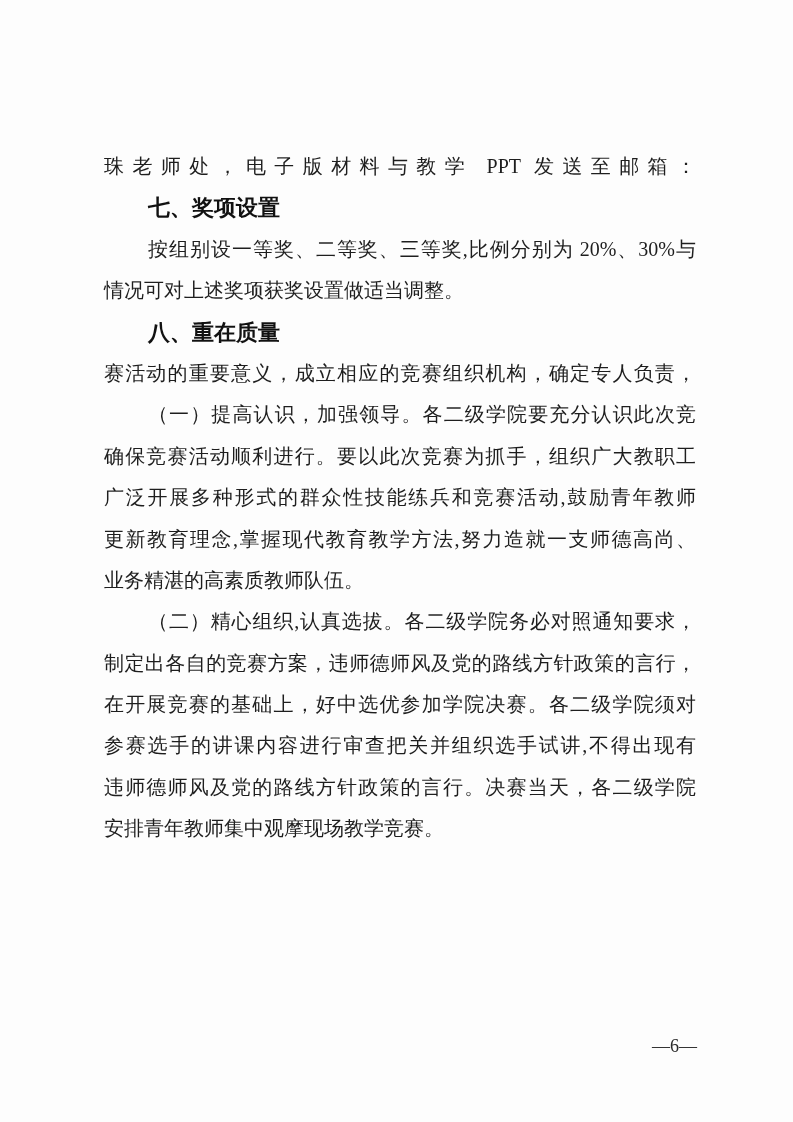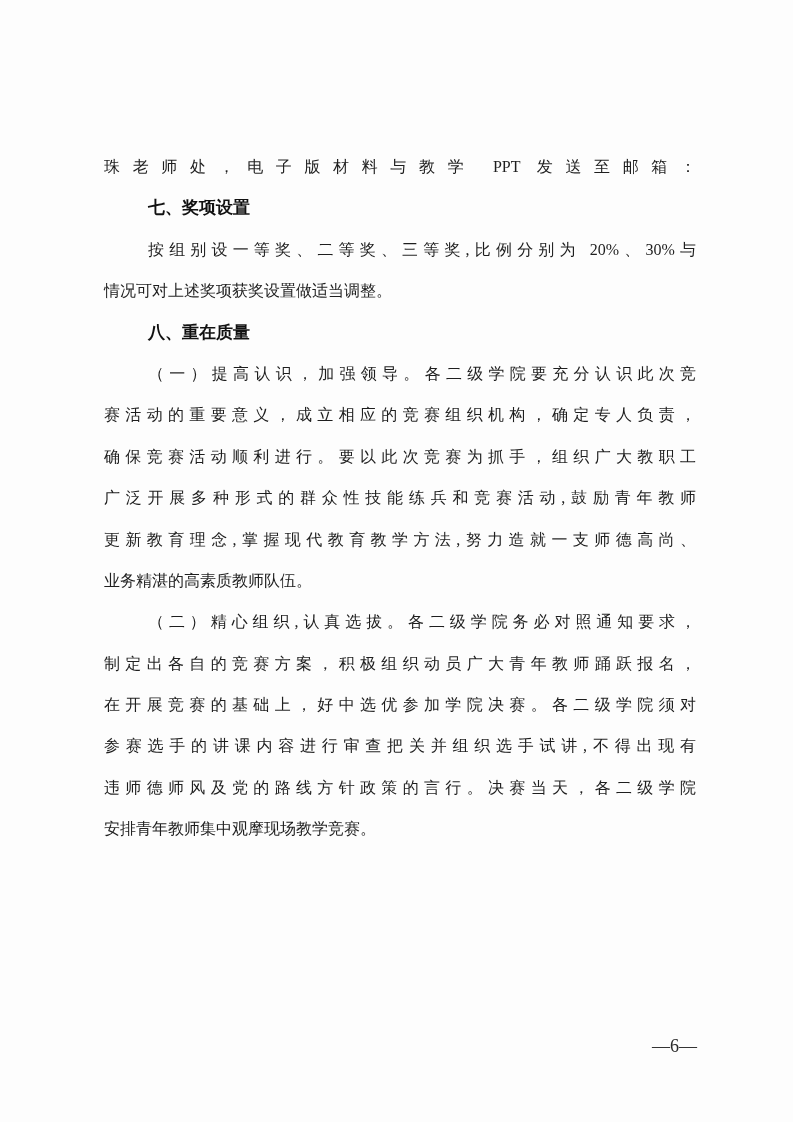--- a/index.html
+++ b/index.html
@@ -22,41 +22,41 @@
   }
   .content {
     position: absolute;
     left: 104px;
     top: 146px;
     width: 592px;
   }
   .line {
     height: 41.4px;
     line-height: 41.4px;
-    font-size: 16px;
+    font-size: 20px;
     color: #1e1e1e;
   }
   
   .body-justify,
   .body-justify-indent {
     text-align: justify;
     text-align-last: justify;
     text-justify: inter-character;
   }
   .body-justify-indent {
     text-indent: 44px;
   }
   .body {
     text-align: left;
   }
   .heading {
     font-family: "Liberation Sans", "DejaVu Sans", sans-serif;
     font-weight: bold;
     text-indent: 44px;
-    font-size: 17px;
+    font-size: 22px;
     color: #111111;
   }
   .footer {
     position: absolute;
     top: 1034px;
     right: 96px;
     height: 24px;
     line-height: 24px;
     font-size: 18px;
     color: #2a2a2a;
@@ -67,28 +67,28 @@
 <body>
 
 <div class="page">
   <div class="content">
     <div>
         <div class="line body-justify">珠老师处，电子版材料与教学 PPT 发送至邮箱：</div>
         <div class="line heading">七、奖项设置</div>
         <div class="line body-justify-indent">按组别设一等奖、二等奖、三等奖,比例分别为 20%、30%与</div>
         <div class="line body">情况可对上述奖项获奖设置做适当调整。</div>
         <div class="line heading">八、重在质量</div>
+        <div class="line body-justify">赛活动的重要意义，成立相应的竞赛组织机构，确定专人负责，</div>
         <div class="line body-justify-indent">（一）提高认识，加强领导。各二级学院要充分认识此次竞</div>
-        <div class="line body-justify">赛活动的重要意义，成立相应的竞赛组织机构，确定专人负责，</div>
         <div class="line body-justify">确保竞赛活动顺利进行。要以此次竞赛为抓手，组织广大教职工</div>
         <div class="line body-justify">广泛开展多种形式的群众性技能练兵和竞赛活动,鼓励青年教师</div>
         <div class="line body-justify">更新教育理念,掌握现代教育教学方法,努力造就一支师德高尚、</div>
         <div class="line body">业务精湛的高素质教师队伍。</div>
         <div class="line body-justify-indent">（二）精心组织,认真选拔。各二级学院务必对照通知要求，</div>
-        <div class="line body-justify">制定出各自的竞赛方案，积极组织动员广大青年教师踊跃报名，</div>
+        <div class="line body-justify">制定出各自的竞赛方案，违师德师风及党的路线方针政策的言行，</div>
         <div class="line body-justify">在开展竞赛的基础上，好中选优参加学院决赛。各二级学院须对</div>
         <div class="line body-justify">参赛选手的讲课内容进行审查把关并组织选手试讲,不得出现有</div>
         <div class="line body-justify">违师德师风及党的路线方针政策的言行。决赛当天，各二级学院</div>
         <div class="line body">安排青年教师集中观摩现场教学竞赛。</div>
       </div>
   </div>
   <div class="footer">
     <span>—6—</span>
   </div>
 </div>

